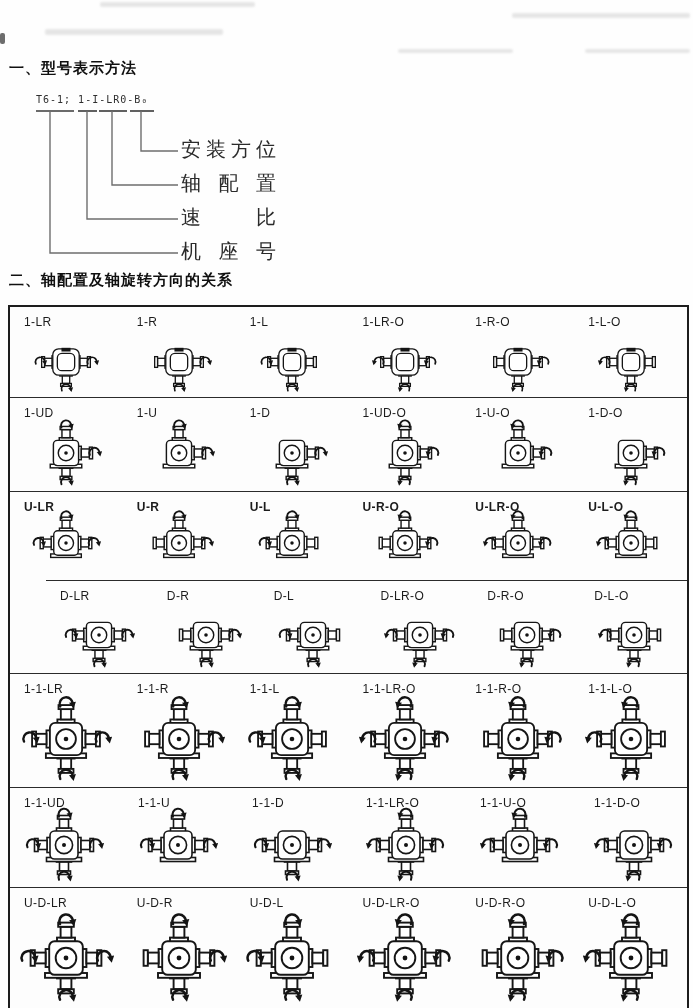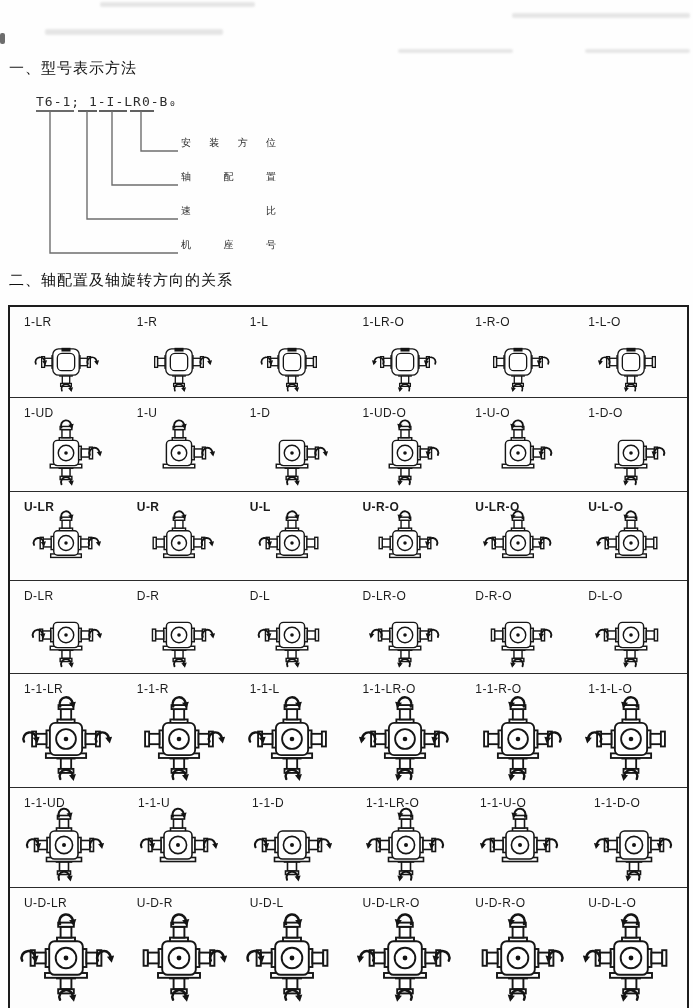--- a/index.html
+++ b/index.html
@@ -2,27 +2,27 @@
 <html><head>
 <meta charset="utf-8">
 <style>
   html,body{margin:0;padding:0;background:#ffffff;}
   #page{
     position:relative;width:693px;height:1008px;background:#fefefe;overflow:hidden;
     font-family:"Liberation Sans","DejaVu Sans",sans-serif;color:#161616;
   }
   .artifact{position:absolute;background:#c9c9c9;opacity:.45;filter:blur(1.2px);border-radius:2px;}
   .artifact.dark{background:#4a4a4a;opacity:.8;filter:blur(.4px);}
-  .sec-title{position:absolute;font-size:15px;font-weight:normal;letter-spacing:1px;color:#101010;white-space:nowrap;}
+  .sec-title{position:absolute;font-size:15px;font-weight:bold;letter-spacing:1px;color:#101010;white-space:nowrap;}
   #model-code{
-    position:absolute;left:36px;top:94px;font-size:13px;letter-spacing:1px;color:#2e2e2e;
+    position:absolute;left:36px;top:94px;font-size:10px;letter-spacing:1px;color:#2e2e2e;
     font-family:"DejaVu Sans Mono","Liberation Mono",monospace;white-space:nowrap;
   }
   .callout-label{
-    position:absolute;left:181px;width:96px;height:18px;font-size:10px;color:#2a2a2a;
+    position:absolute;left:181px;width:96px;height:18px;font-size:20px;color:#2a2a2a;
     text-align:justify;text-align-last:justify;white-space:nowrap;letter-spacing:1px;
   }
   #callout-lines{position:absolute;left:28px;top:92px;}
   #config-table{
     position:absolute;left:8px;top:305px;width:677px;border:2.5px solid #1d1d1d;background:#fdfdfd;
   }
   .trow{display:grid;grid-template-columns:repeat(6,1fr);border-top:1.5px solid #2b2b2b;}
   .trow:first-child{border-top:none;}
   .tcell{position:relative;}
   .cell-label{
@@ -646,21 +646,21 @@
     <path d="M-5,3.2 A5.6,5.6 0 1 1 5.6,1.8" fill="none" stroke="#141414" stroke-width="2.1" stroke-linecap="round"></path>
     <path d="M8.6,-1 L2.6,0 L6.6,5 Z" fill="#141414"></path>
   </g>
             <g transform="translate(8.5 39) scale(-1 1)">
     <path d="M-5,3.2 A5.6,5.6 0 1 1 5.6,1.8" fill="none" stroke="#141414" stroke-width="2.1" stroke-linecap="round"></path>
     <path d="M8.6,-1 L2.6,0 L6.6,5 Z" fill="#141414"></path>
   </g>
           </svg>
         </div>
       </div>
-      <div class="trow" style="height: 92px;">
+      <div class="trow" style="height: 92px; margin-left: 36px;">
         <div class="tcell">
           <div class="cell-label">D-LR</div>
           <svg viewBox="0 0 80 80" class="cfg-icon" style="width: 72px; height: 72px;">
             <g transform="rotate(90 40 40)">
     <rect class="ln" x="53" y="32.5" width="4" height="15"></rect>
     <rect class="ln" x="57" y="35.5" width="9" height="9"></rect>
     <rect class="ln" x="66" y="33.5" width="3.5" height="13"></rect>
   </g>
             <g transform="rotate(180 40 40)">
     <rect class="ln" x="53" y="32.5" width="4" height="15"></rect>

